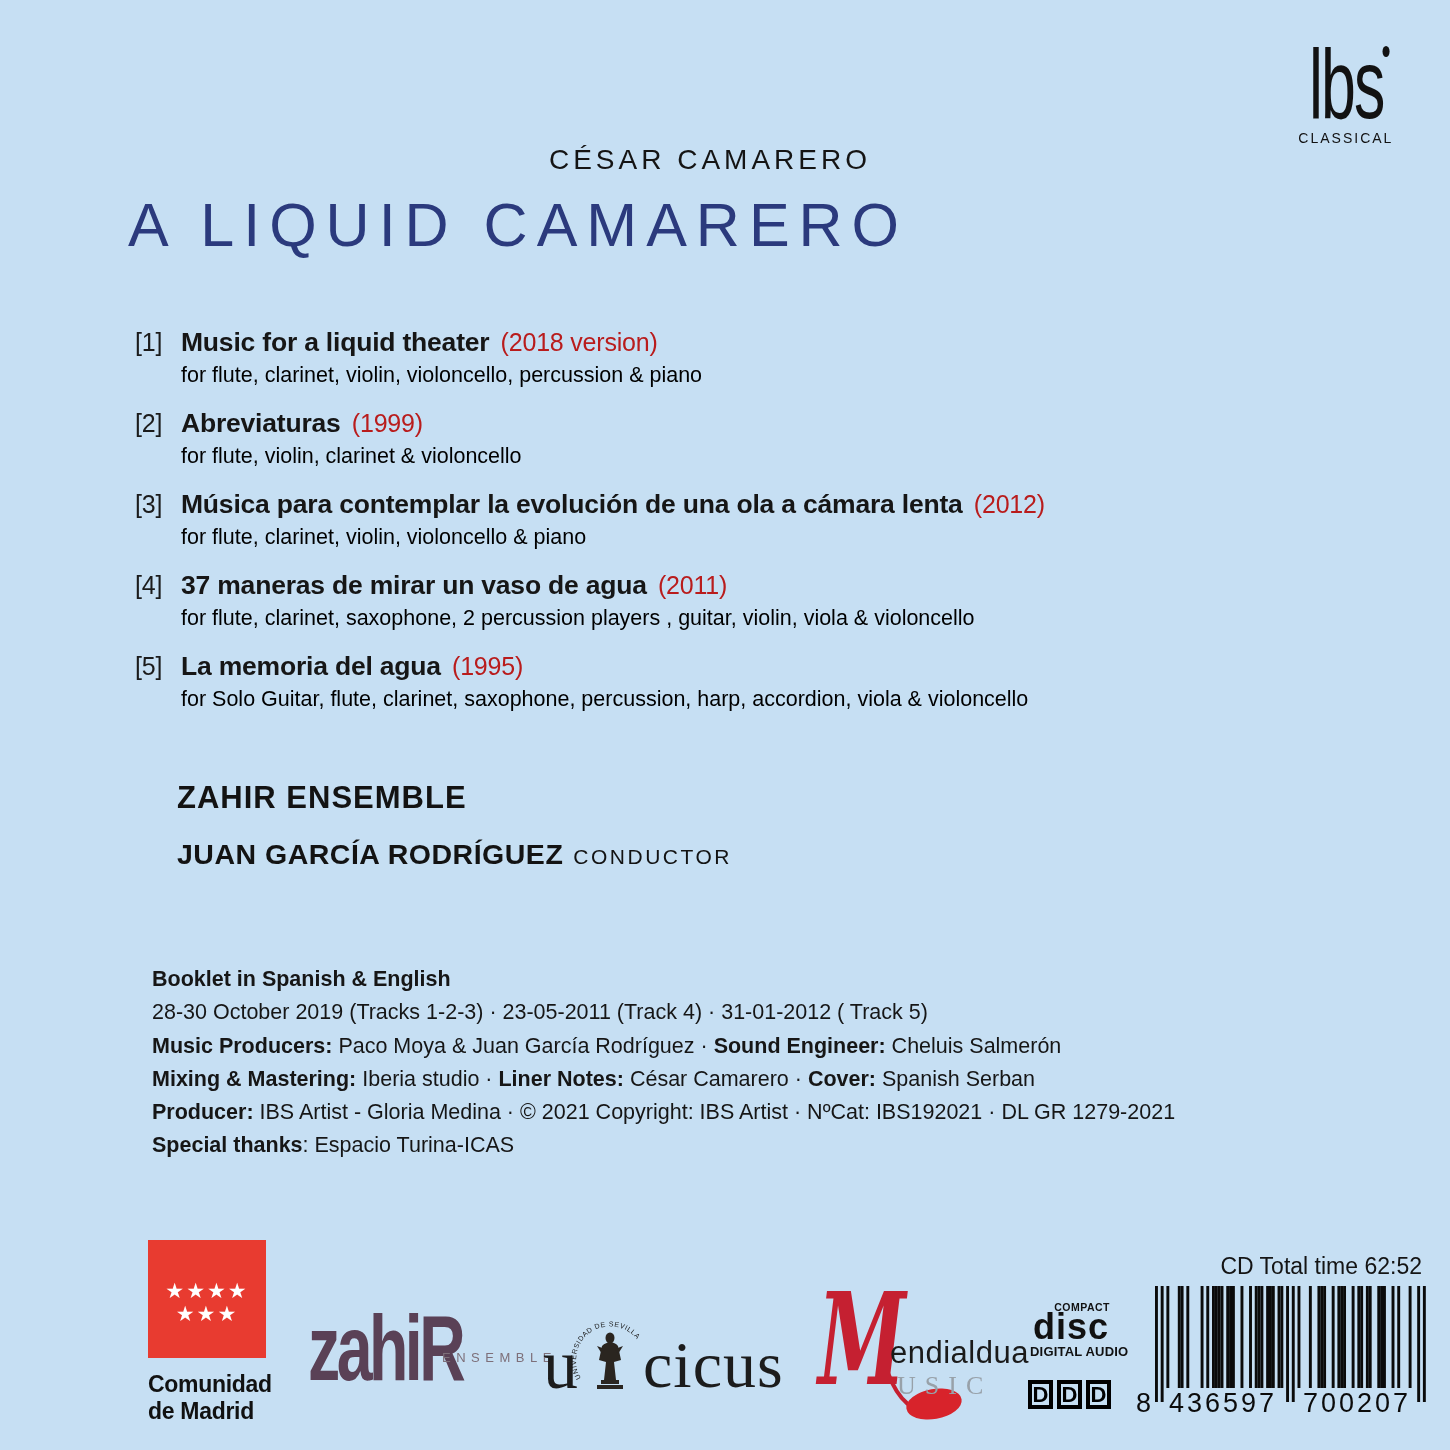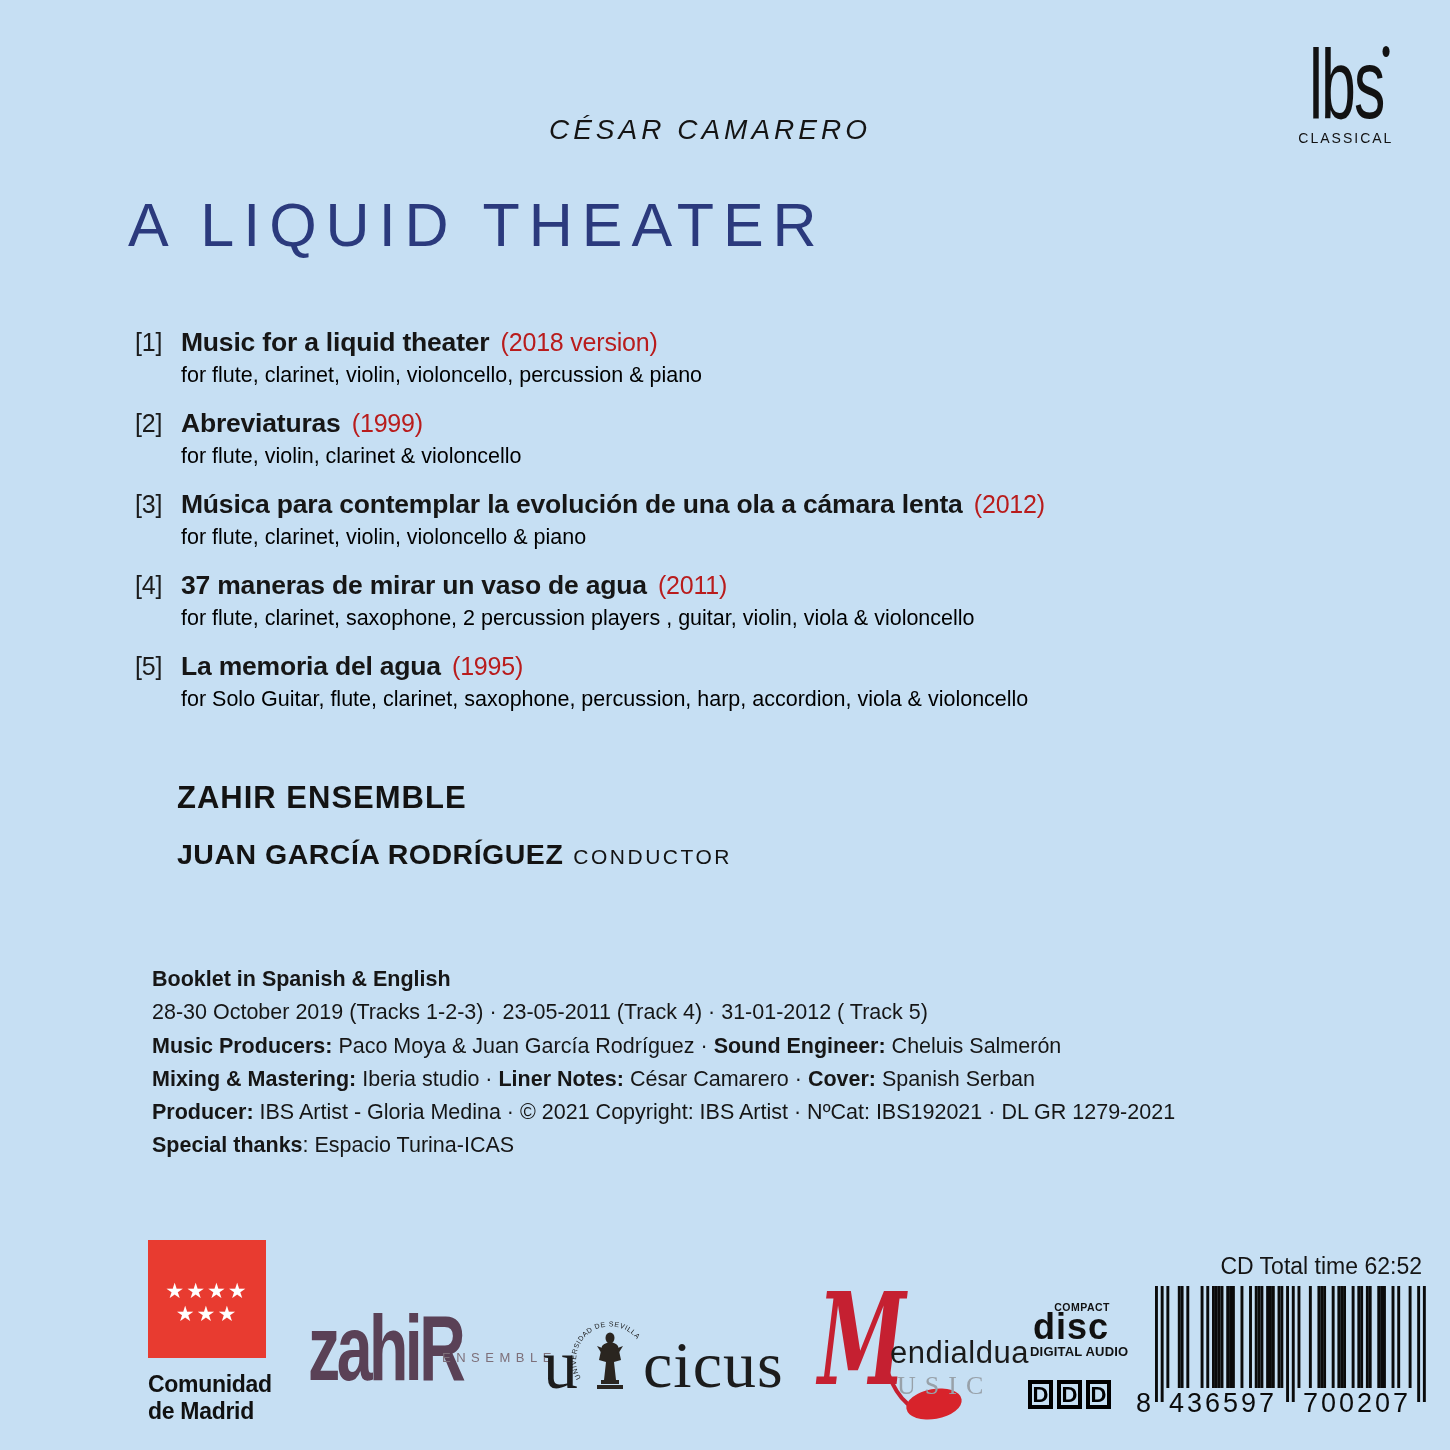--- a/index.html
+++ b/index.html
@@ -5,21 +5,21 @@
   html,body{margin:0;padding:0;background:#9fb6c9;}
   .page{position:relative;width:1450px;height:1450px;background:#c6dff3;font-family:"Liberation Sans",sans-serif;color:#1b1b1b;overflow:hidden;}
 
   
   .ibs-logo{position:absolute;top:42px;right:46px;text-align:center;}
   .ibs-word{position:relative;display:inline-block;font-size:98px;line-height:84px;font-weight:400;letter-spacing:-3px;transform:scaleX(0.64);transform-origin:center;color:#121212;}
   .ibs-dot{position:absolute;top:4px;right:-10px;width:11px;height:11px;border-radius:50%;background:#121212;}
   .ibs-sub{margin-top:4px;font-size:14px;letter-spacing:2px;color:#121212;font-weight:400;}
 
   
-  .composer{position:absolute;top:114px;left:0;width:1420px;text-align:center;font-size:28px;letter-spacing:4px;color:#141414;font-style:italic;}
+  .composer{position:absolute;top:144px;left:0;width:1420px;text-align:center;font-size:28px;letter-spacing:4px;color:#141414;}
   .album-title{position:absolute;top:190px;left:128px;font-size:61px;letter-spacing:9px;color:#2b3a7d;font-weight:500;white-space:nowrap;}
 
   
   .tracks{position:absolute;top:324px;left:135px;width:1230px;}
   .track{margin-bottom:15px;}
   .track-head{font-size:26.5px;line-height:36px;letter-spacing:-0.2px;}
   .tnum{display:inline-block;width:46px;font-size:25px;font-weight:400;}
   .ttitle{font-weight:700;color:#161616;}
   .tyear{font-size:25px;font-weight:400;margin-left:4px;color:#b91c1c;}
   .track-sub{font-size:21.5px;line-height:30px;padding-left:46px;color:#000000;}
@@ -73,21 +73,21 @@
 <body>
 
 <div class="page">
 
   <div class="ibs-logo">
     <span class="ibs-word"><span>lbs</span><span class="ibs-dot"></span></span>
     <div class="ibs-sub">CLASSICAL</div>
   </div>
 
   <div class="composer">CÉSAR CAMARERO</div>
-  <div class="album-title">A LIQUID THEATER</div>
+  <div class="album-title">A LIQUID CAMARERO</div>
 
   <div class="tracks">
       <div class="track">
         <div class="track-head"><span class="tnum">[1]</span><span class="ttitle">Music for a liquid theater</span> <span class="tyear">(2018 version)</span></div>
         <div class="track-sub">for flute, clarinet, violin, violoncello, percussion &amp; piano</div>
       </div>
       <div class="track">
         <div class="track-head"><span class="tnum">[2]</span><span class="ttitle">Abreviaturas</span> <span class="tyear">(1999)</span></div>
         <div class="track-sub">for flute, violin, clarinet &amp; violoncello</div>
       </div>

